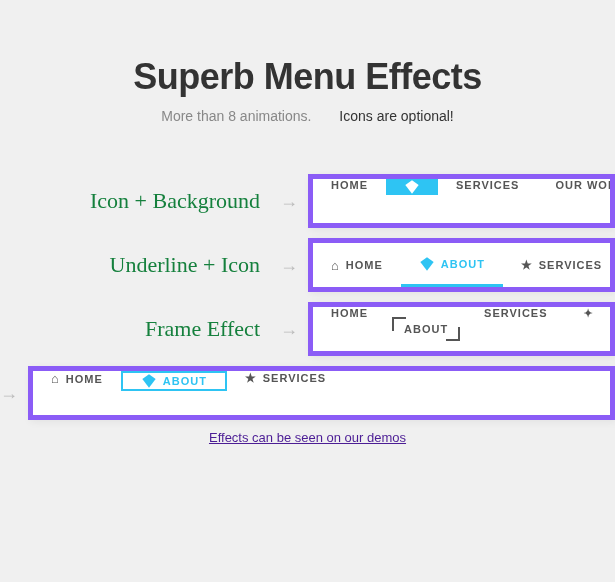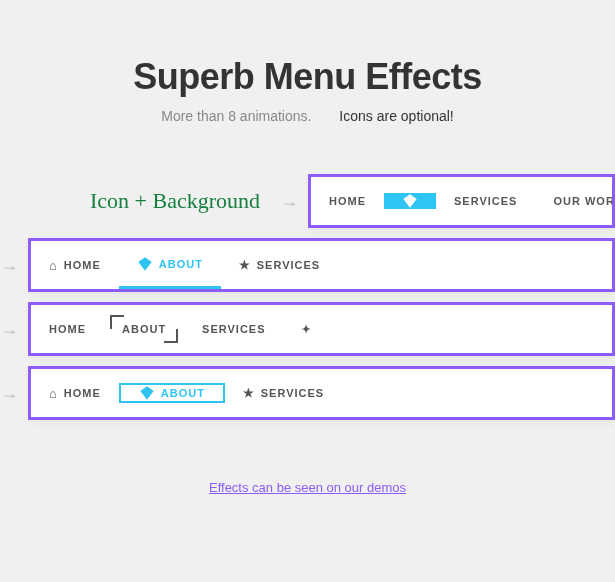--- a/index.html
+++ b/index.html
@@ -73,23 +73,23 @@
     .arrow {
       color: #bbb;
       font-size: 18px;
       margin-right: 10px;
       flex-shrink: 0;
     }
 
     
     .nav-mockup {
       background: #fff;
-      border: 3px solid #8b5cf6;
-      display: flex;
-      align-items: center;
+      border: 5px solid #8b5cf6;
+      display: flex;
+      align-items: flex-start;
       height: 54px;
       flex: 1;
       overflow: hidden;
       box-shadow: 2px 2px 8px rgba(0,0,0,0.06);
     }
 
     .nav-item {
       display: flex;
       align-items: center;
       justify-content: center;
@@ -165,23 +165,22 @@
 
     .star-icon {
       font-size: 12px;
     }
 
     .home-icon {
       font-size: 13px;
     }
 
     .footer-link {
-      margin-top: 50px;
       font-size: 13px;
-      color: #8b5cf6;
+      color: #4c1d95;
       text-decoration: underline;
       cursor: pointer;
     }
 
     
     .diamond-svg {
       width: 16px;
       height: 16px;
     }
   </style>
@@ -207,38 +206,40 @@
           <svg class="diamond-svg" viewBox="0 0 24 24" fill="white">
             <path d="M12 2L2 9l10 13L22 9z"></path>
           </svg>
         </div>
         <div class="nav-item">SERVICES</div>
         <div class="nav-item">OUR&nbsp;WORK</div>
       </div>
     </div>
 
     <div class="effect-row">
+      <div class="effect-label">Underline + Icon</div>
       <div class="arrow">→</div>
       <div class="nav-mockup underline-style">
         <div class="nav-item">
           <span class="home-icon">⌂</span> HOME
         </div>
         <div class="nav-item active-underline" style="color:#2ec4f3; border-bottom:3px solid #2ec4f3; align-self:stretch; display:flex; align-items:center;">
           <svg class="diamond-svg" viewBox="0 0 24 24" fill="#2ec4f3">
             <path d="M12 2L2 9l10 13L22 9z"></path>
           </svg>
           ABOUT
         </div>
         <div class="nav-item">
           <span class="star-icon">★</span> SERVICES
         </div>
       </div>
     </div>
 
     <div class="effect-row">
+      <div class="effect-label">Frame Effect</div>
       <div class="arrow">→</div>
       <div class="nav-mockup frame-style">
         <div class="nav-item">HOME</div>
         <div class="frame-corners">ABOUT</div>
         <div class="nav-item">SERVICES</div>
         <div class="nav-item">✦</div>
       </div>
     </div>
 
     <div class="effect-row">

